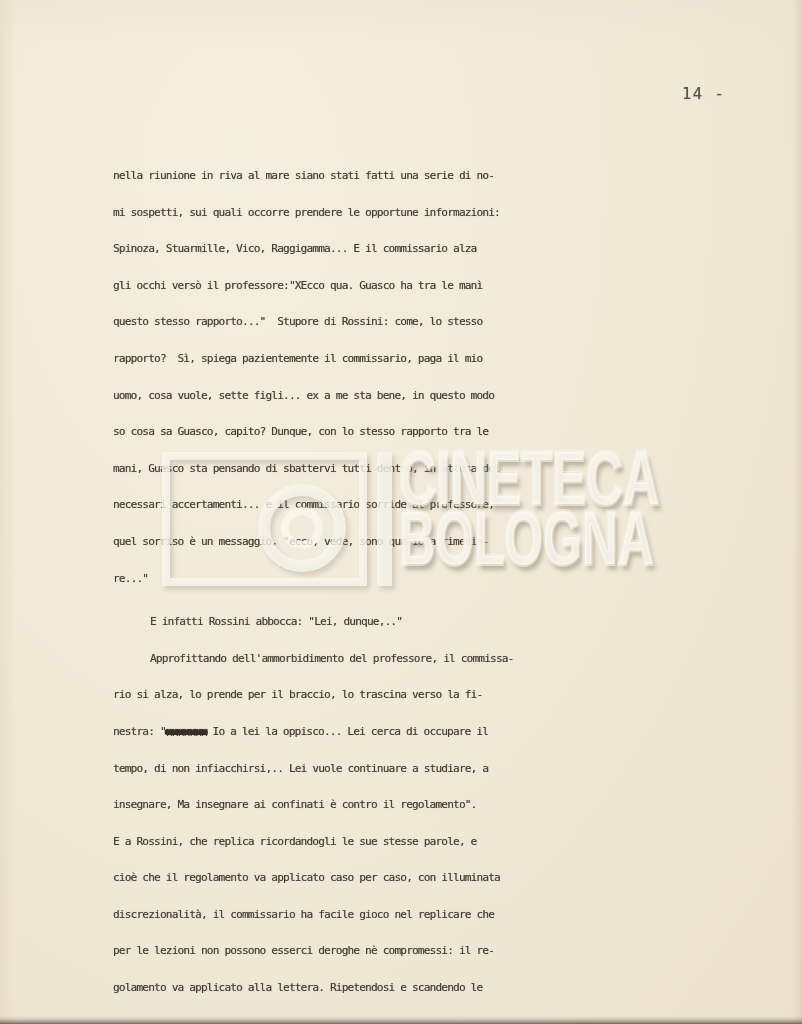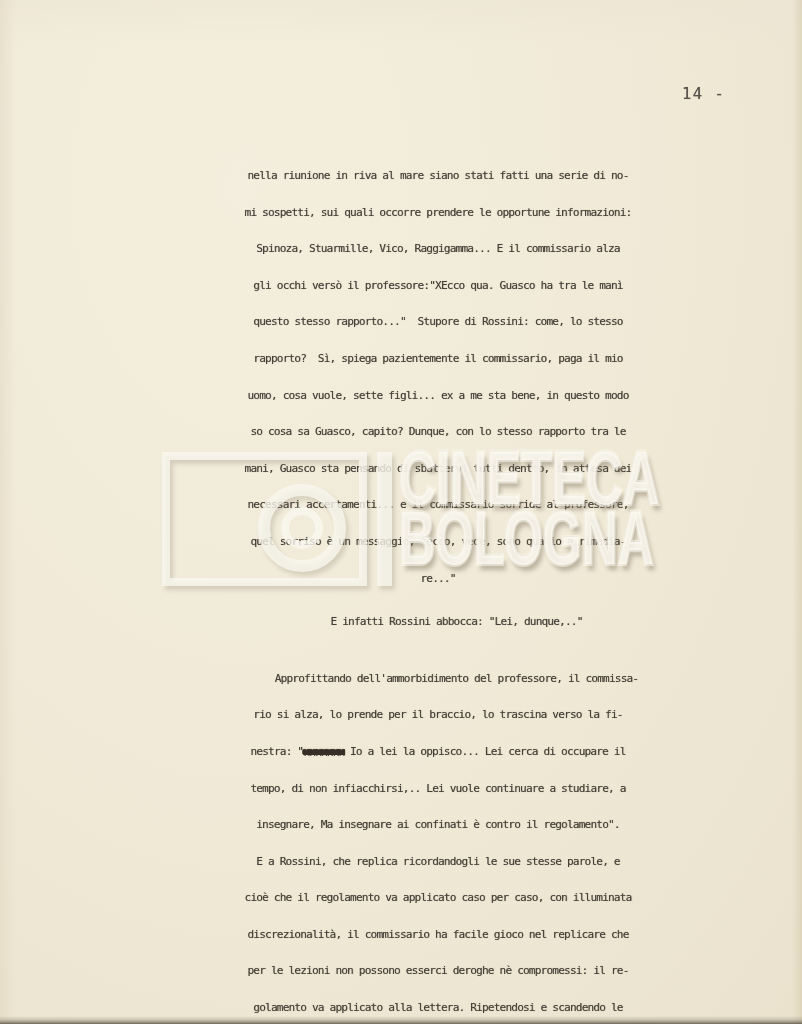--- a/index.html
+++ b/index.html
@@ -5,41 +5,40 @@
   html,body{margin:0;padding:0;}
   body{width:802px;height:1024px;overflow:hidden;}
   #page{
     position:relative;width:802px;height:1024px;overflow:hidden;
     background:
       linear-gradient(to right, rgba(213,202,176,0.30), rgba(240,233,214,0) 16px),
       linear-gradient(to left, rgba(203,190,160,0.40), rgba(240,233,214,0) 10px),
       linear-gradient(to bottom, rgba(236,229,211,0.55), rgba(240,233,214,0) 45px),
       radial-gradient(ellipse at 30% 18%, #f4eede 0%, #f0e9d6 55%, #eae2cd 100%);
     font-family:"DejaVu Sans Mono","Liberation Mono",monospace;
-    text-align:center;
   }
   
   #bottom-edge{
     position:absolute;left:0;bottom:0;width:802px;height:8px;
     background:linear-gradient(to bottom, rgba(150,140,120,0) 0%, rgba(150,140,120,0.35) 45%, rgba(100,92,78,0.6) 80%, rgba(75,68,56,0.8) 100%);
   }
   #page-number{
     position:absolute;left:682px;top:85px;
     font-size:15.5px;letter-spacing:1.5px;color:#57524a;
     text-shadow:0 0 0.7px rgba(87,82,74,0.6);
     white-space:pre;
   }
   #document-text{
     position:absolute;left:113px;top:158px;width:650px;
     font-size:11px;letter-spacing:-0.76px;color:#453f37;
     text-shadow:0.3px 0.4px 0.7px rgba(62,56,48,0.55);
     white-space:pre;
   }
   .line{height:36.6px;line-height:36.6px;}
-  .line.indent{padding-left:37px;margin-top:20px;}
+  .line.indent{padding-left:37px;}
   .line.parabreak{margin-top:7px;}
   .struck{
     color:#372f26;
     text-decoration:line-through;
     text-decoration-thickness:3.5px;
     text-shadow:1px 0 0 currentColor,-1px 0 0 currentColor,0 0 1.5px currentColor,0.5px 1px 0 currentColor;
     font-family:Liberation Mono, monospace;
   }
   
   #watermark{position:absolute;left:0;top:0;width:706px;height:1024px;pointer-events:none;}

